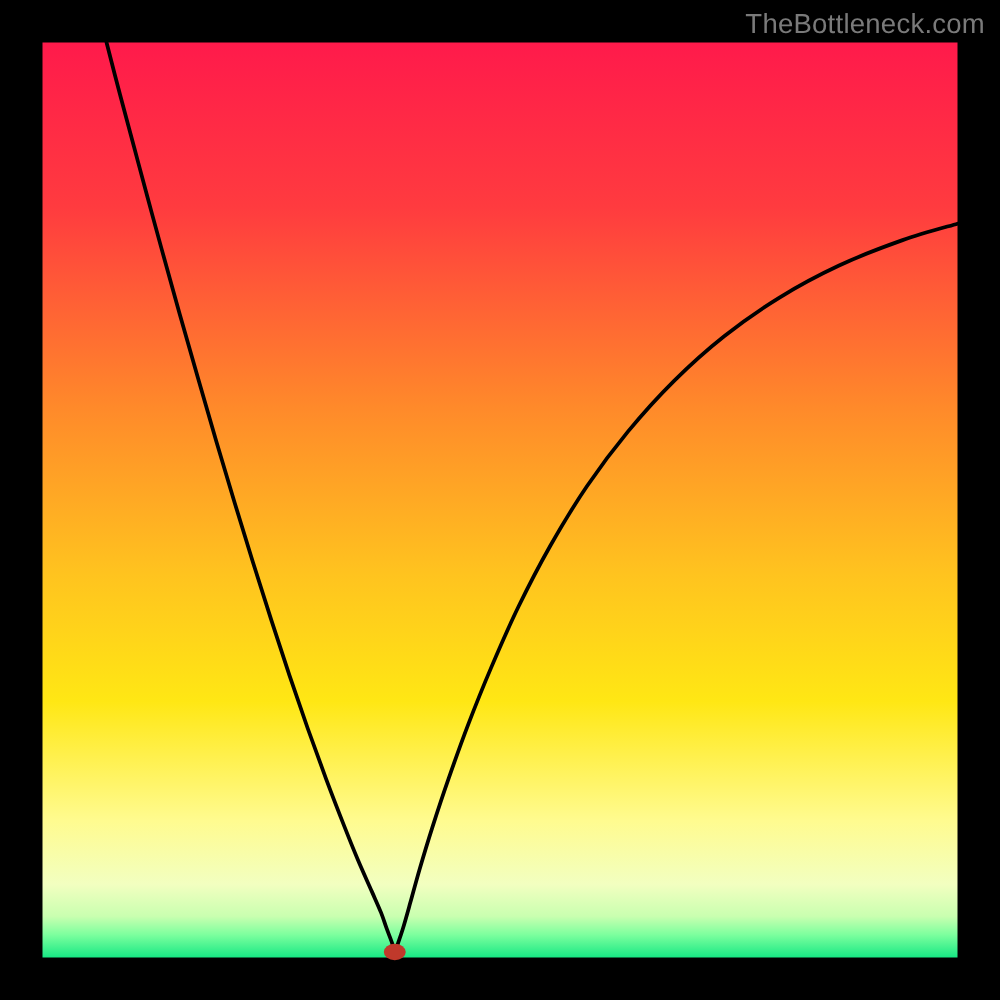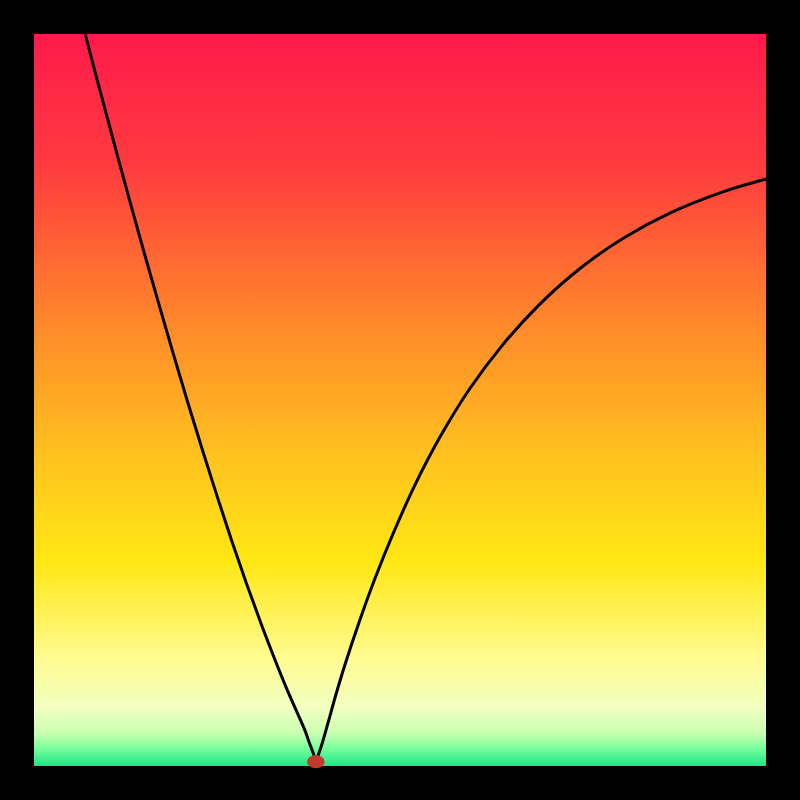--- a/index.html
+++ b/index.html
@@ -30,20 +30,21 @@
   svg {
     position: absolute;
     top: 0;
     left: 0;
   }
 </style>
 </head>
 <body>
 
 <div class="chart-container">
+  <div class="watermark">TheBottleneck.com</div>
   <svg id="chart-svg" width="800" height="800" viewBox="0 0 800 800">
     <defs>
       <linearGradient id="bg-grad" x1="0" y1="0" x2="0" y2="1">
           <stop offset="0%" stop-color="#ff1a4b"></stop>
           <stop offset="18%" stop-color="#ff3b3f"></stop>
           <stop offset="40%" stop-color="#ff8a2a"></stop>
           <stop offset="57.99999999999999%" stop-color="#ffc31f"></stop>
           <stop offset="72%" stop-color="#ffe714"></stop>
           <stop offset="85%" stop-color="#fffb8f"></stop>
           <stop offset="92%" stop-color="#f2ffc0"></stop>

